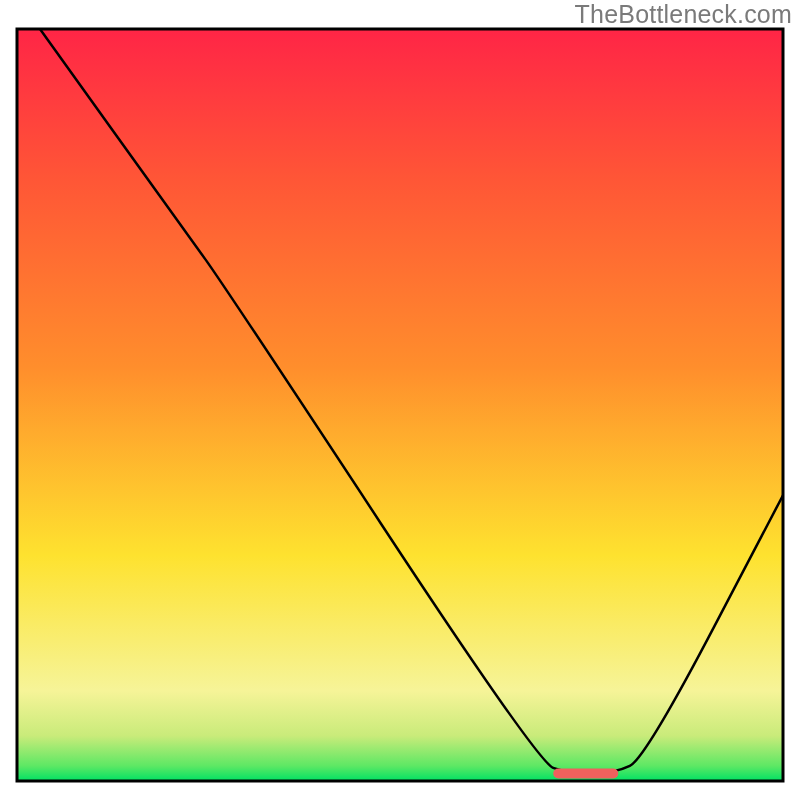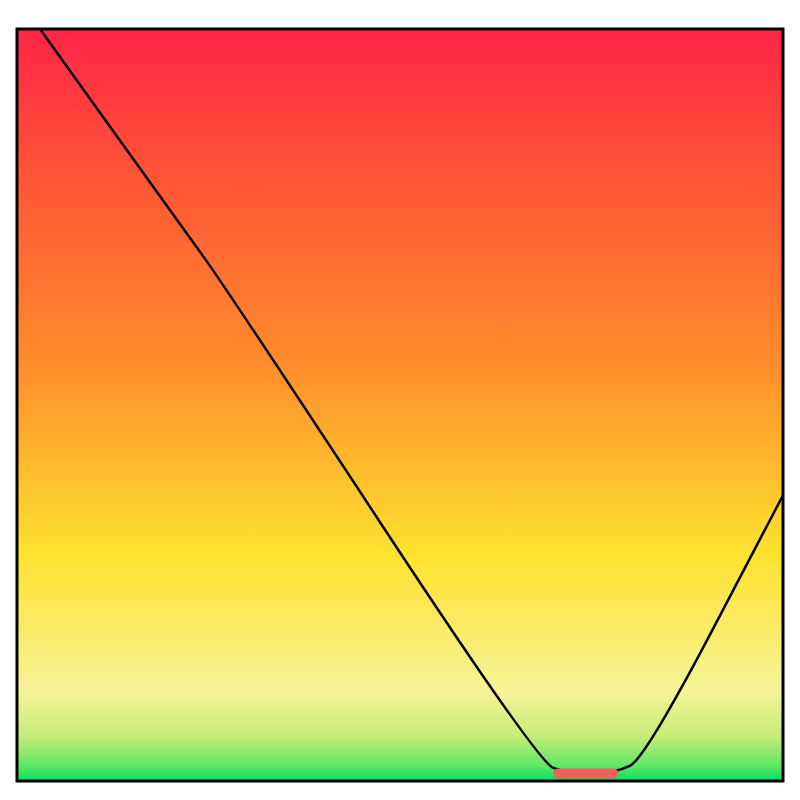--- a/index.html
+++ b/index.html
@@ -31,20 +31,21 @@
     left: 0;
     width: 800px;
     height: 772px;
     display: block;
   }
 </style>
 </head>
 <body>
 
 <div class="chart-wrapper">
+  <div class="watermark">TheBottleneck.com</div>
 
   <svg class="chart" viewBox="0 0 800 772" preserveAspectRatio="none">
     <defs>
       <linearGradient id="bg-grad" x1="0" y1="1" x2="0" y2="0">
         <stop id="g0" offset="0%" stop-color="#00e164"></stop>
         <stop id="g1" offset="2%" stop-color="#5de864"></stop>
         <stop id="g2" offset="6%" stop-color="#c9eb7a"></stop>
         <stop id="g3" offset="12%" stop-color="#f6f498"></stop>
         <stop id="g4" offset="30%" stop-color="#fee22f"></stop>
         <stop id="g5" offset="55%" stop-color="#ff8e2c"></stop>

